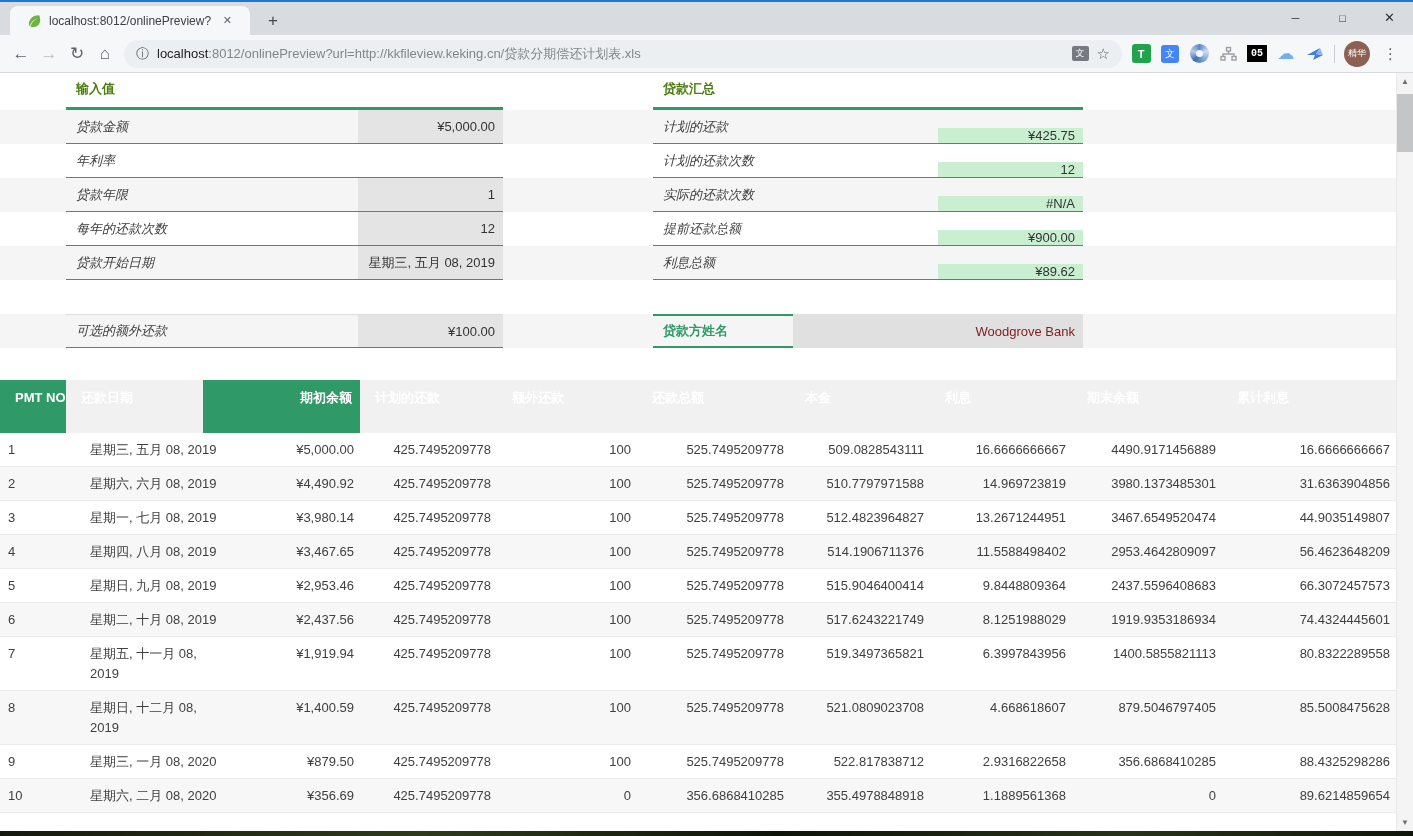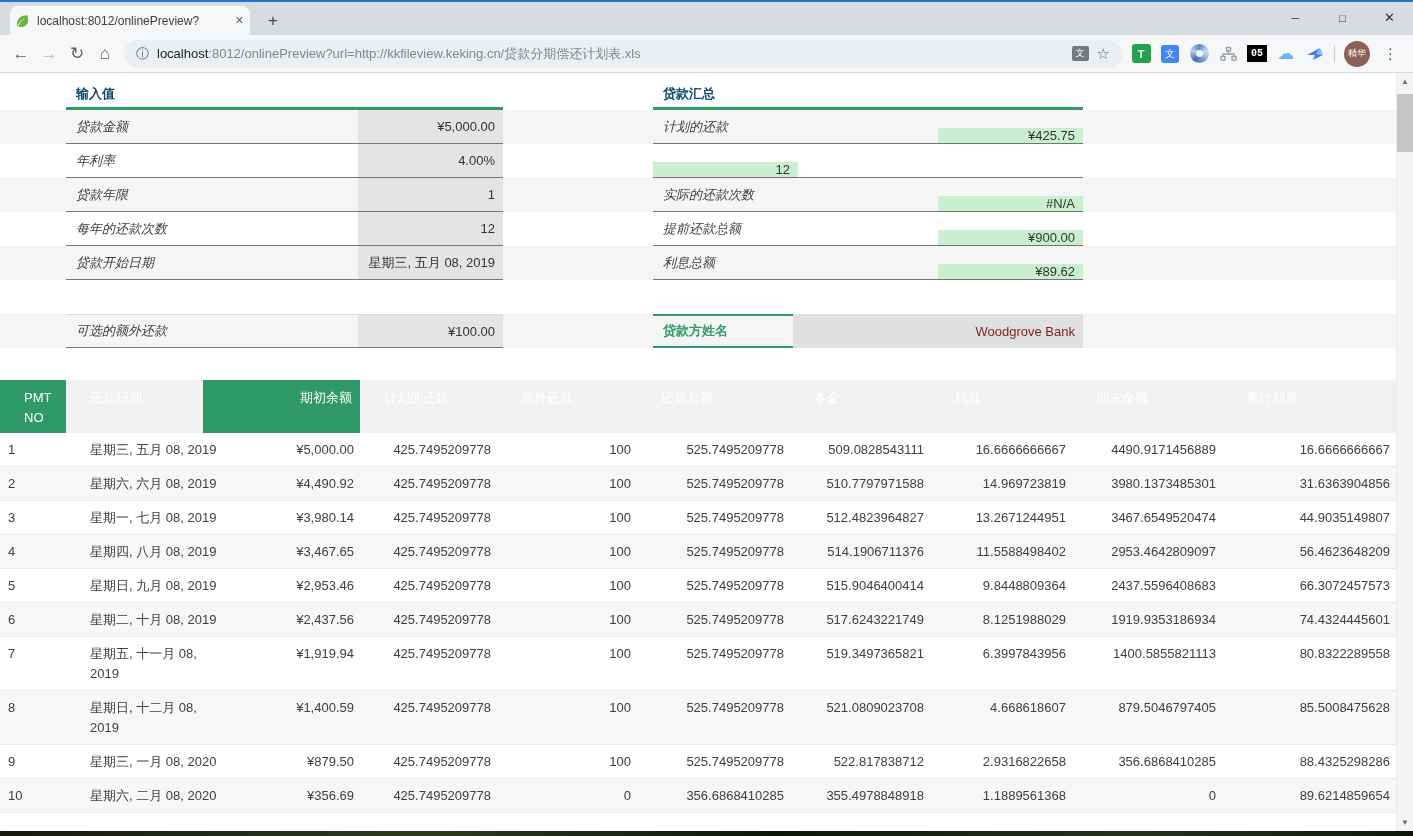--- a/index.html
+++ b/index.html
@@ -5,21 +5,21 @@
   * { margin:0; padding:0; box-sizing:border-box; }
   html,body { background:#222; }
   body { font-family:"Liberation Sans","DejaVu Sans",sans-serif; }
   .window { width:1413px; height:836px; position:relative; background:#fff;
             box-shadow: inset 0 0 0 1px #5a5a5a; overflow:hidden; }
 
   
   .titlebar { height:35px; background:#d8dce1; position:relative; }
   .accent-line { position:absolute; top:0; left:0; right:0; height:2px; background:#2176d2; }
   .tab { position:absolute; left:10px; top:6px; width:240px; height:29px; background:#f6f7f8;
-         border-radius:8px 8px 0 0; display:flex; align-items:center; padding:0 4px; gap:7px; }
+         border-radius:8px 8px 0 0; display:flex; align-items:center; padding:0 16px; gap:7px; }
   .favicon { width:16px; height:16px; flex:none; }
   .tab-title { font-size:12px; color:#3c4043; white-space:nowrap; overflow:hidden; flex:1; }
   .tab-close { font-size:11px; color:#5f6368; flex:none; padding:0 2px; cursor:default; }
   .newtab-btn { position:absolute; left:260px; top:8px; width:26px; height:26px; display:flex;
                 align-items:center; justify-content:center; font-size:17px; color:#44474a; }
   .win-controls { position:absolute; right:0; top:2px; display:flex; height:31px; }
   .win-btn { width:47px; display:flex; align-items:center; justify-content:center;
              font-size:11px; color:#303030; }
   .win-btn.close-btn { font-size:13px; }
 
@@ -68,22 +68,22 @@
   .sb-btn.down { position:absolute; bottom:0; left:0; right:0; }
   .sb-thumb { position:absolute; top:21px; left:0; width:17px; height:58px; background:#c3c5c7; }
 
   
   .sheet-top { padding-top:7px; }
   .srow { display:flex; height:34px; }
   .srow.alt { background:#f5f5f6; }
   .sp66 { width:66px; flex:none; }
   .sp150 { width:150px; flex:none; }
   .title-row { height:30px; }
-  .title-unit { border-bottom:3px solid #2f9a68; display:flex; align-items:center;
-                padding-left:10px; font-weight:bold; font-size:13px; color:#0c4a6e; }
+  .title-unit { border-bottom:3px solid #2f9a68; display:flex; align-items:flex-start;
+                padding-left:10px; font-weight:bold; font-size:13px; color:#4d7c0f; }
   .title-unit.tl { width:437px; flex:none; }
   .title-unit.tr { width:430px; flex:none; }
   .unit-l { width:437px; flex:none; display:flex; border-bottom:1px solid #757575; }
   .unit-r { width:430px; flex:none; display:flex; border-bottom:1px solid #757575; }
   .unit-plain-l { width:437px; flex:none; }
   .unit-plain-r { width:430px; flex:none; }
   .unit-l.light-top { border-top:1px solid #dcdcdc; }
   .cell-label { flex:1; display:flex; align-items:center; padding-left:10px;
                 font-style:italic; font-size:13px; color:#3d3d3d; }
   .cell-val { width:145px; flex:none; display:flex; align-items:center; justify-content:flex-end;
@@ -93,22 +93,22 @@
   .lender-unit { width:430px; flex:none; display:flex; }
   .lender-label { width:140px; flex:none; border-top:2px solid #2f9a68; border-bottom:2px solid #2f9a68;
                   display:flex; align-items:center; padding-left:10px; color:#2f9a68;
                   font-weight:bold; font-size:13px; }
   .lender-value { flex:1; background:#e0e0e0; display:flex; align-items:center;
                   justify-content:flex-end; padding-right:8px; font-size:13px; color:#7f1d1d; }
   .spacer-32 { height:32px; }
 
   
   table.amort { width:1396px; border-collapse:collapse; table-layout:fixed; font-size:13px; }
-  table.amort thead th { height:53px; vertical-align:top; padding:8px 0 0 24px; text-align:left;
-                         font-weight:normal; color:#fff; background:#f1f1f2; line-height:20px; }
+  table.amort thead th { height:53px; vertical-align:top; padding:8px 0 0 15px; text-align:left;
+                         font-weight:bold; color:#fff; background:#f1f1f2; line-height:20px; }
   table.amort thead th.green { background:#2f9a68; }
   table.amort thead th.right { text-align:right; padding-left:0; padding-right:8px; }
   table.amort tbody td { vertical-align:top; padding:7px 0 6px 0; line-height:20px;
                          border-bottom:1px solid #ebebeb; color:#404040; }
   table.amort tbody tr.alt { background:#f7f7f8; }
   table.amort tbody td:nth-child(1) { padding-left:8px; }
   table.amort tbody td:nth-child(2) { padding-left:24px; white-space:pre; }
   table.amort tbody td:nth-child(n+3) { text-align:right; padding-right:6px; }
 
   .bottom-strip { height:5px; background:linear-gradient(90deg,#15180f,#2f3a1c 30%,#0e130a 55%,#28321a 80%,#10150b); }
@@ -212,24 +212,24 @@
           <div class="unit-r">
               <div class="cell-label">计划的还款</div>
               <div class="cell-val green">¥425.75</div>
             </div>
         </div>
 
         <div class="srow">
           <div class="sp66"></div>
           <div class="unit-l">
               <div class="cell-label">年利率</div>
-              <div class="cell-val gray">4.00%</div>
             </div>
           <div class="sp150"></div>
           <div class="unit-r">
+              <div class="cell-label">计划的还款次数</div>
               <div class="cell-val green">12</div>
             </div>
         </div>
 
         <div class="srow alt">
           <div class="sp66"></div>
           <div class="unit-l">
               <div class="cell-label">贷款年限</div>
               <div class="cell-val gray">1</div>
             </div>

